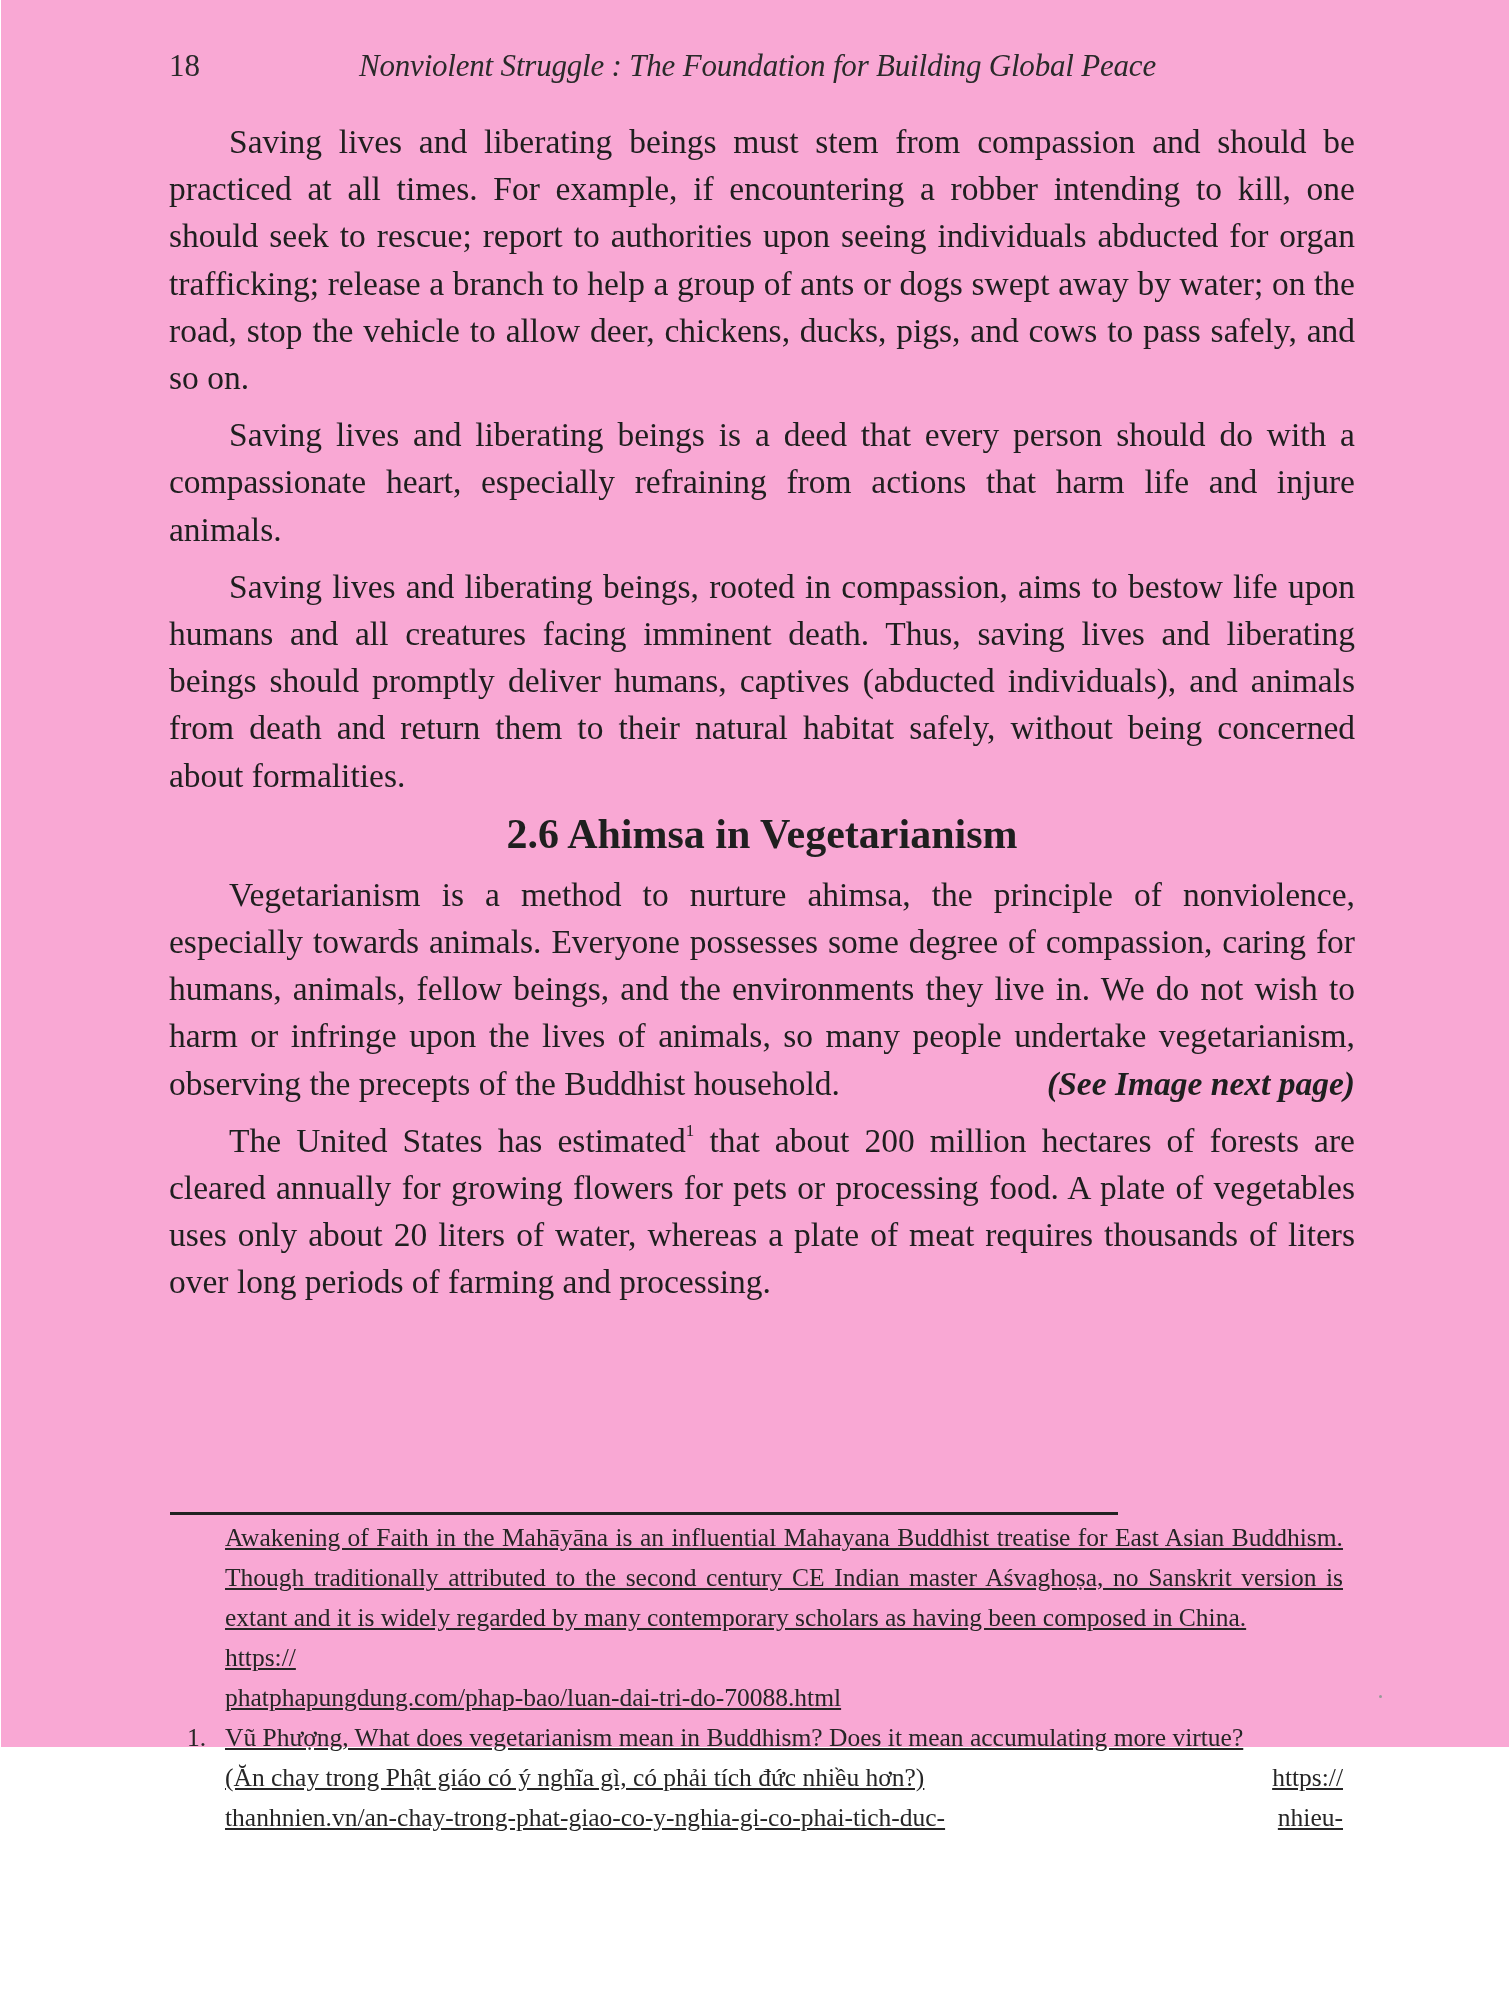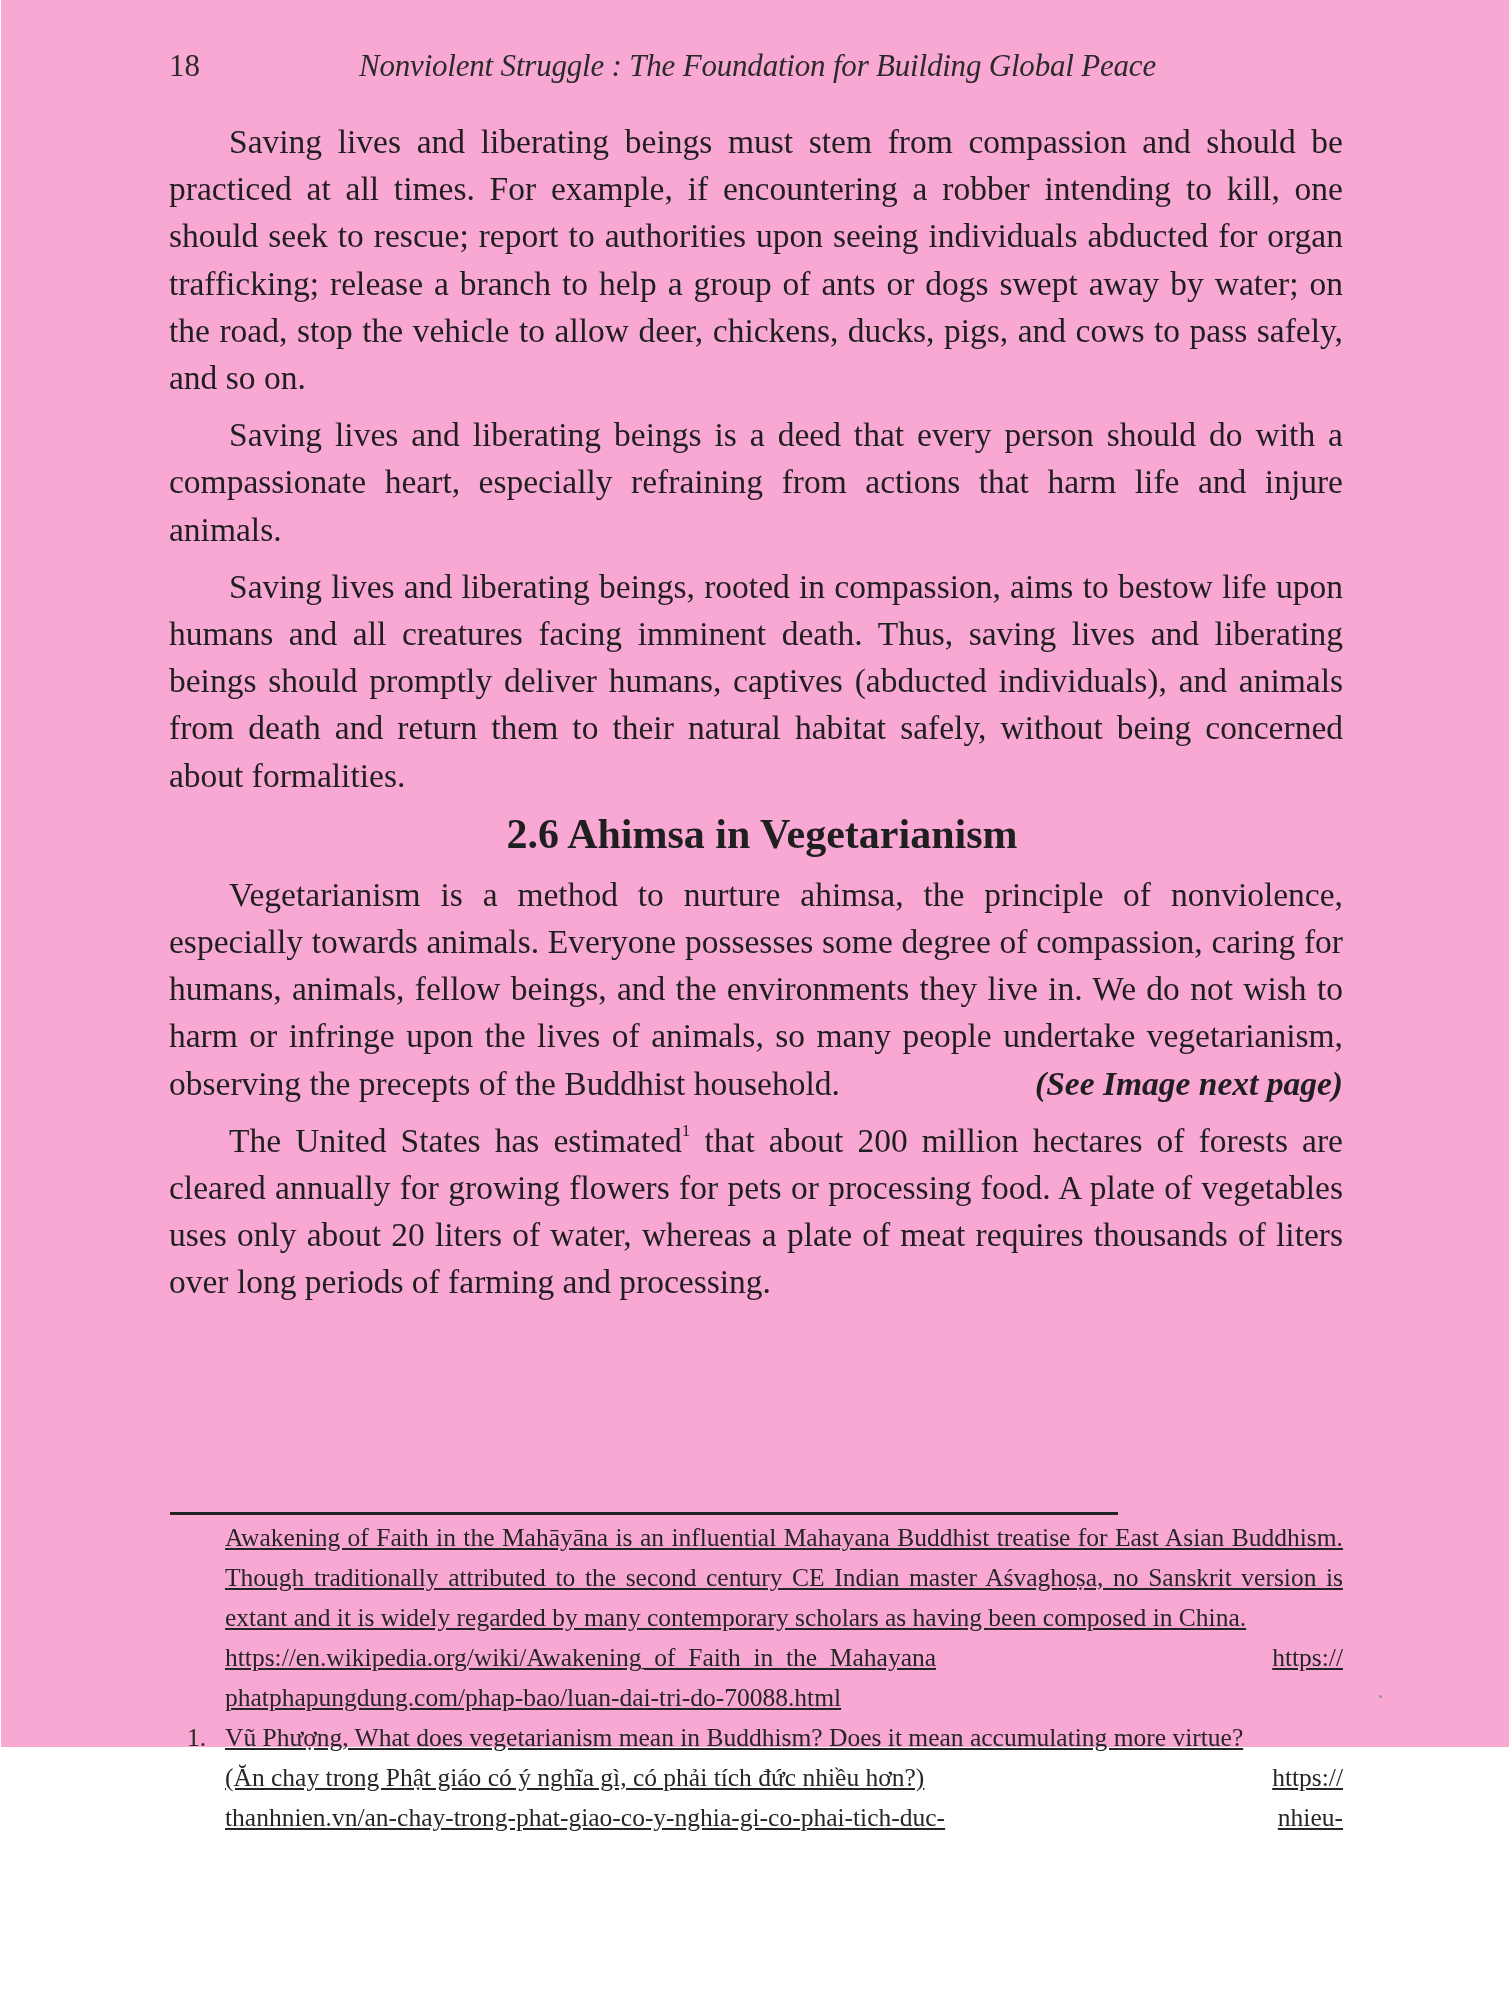--- a/index.html
+++ b/index.html
@@ -47,21 +47,21 @@
       position: absolute;
       left: 168px;
       top: 118px;
       width: 1186px;
       font-size: 33.5px;
       line-height: 47.2px;
       text-align: justify;
       color: #1f1f1f;
     }
     .body-text p {
-      margin: 0 12px 10px 0;
+      margin: 0 0 10px 0;
       text-indent: 60px;
     }
     .section-heading {
       margin: 4px 0 12px 0;
       text-align: center;
       font-weight: bold;
       font-size: 42px;
       line-height: 50px;
       text-indent: 0 !important;
     }
@@ -144,21 +144,20 @@
     <p><span>Vegetarianism is a method to nurture ahimsa, the principle of nonviolence, especially towards animals. Everyone possesses some degree of compassion, caring for humans, animals, fellow beings, and the environments they live in. We do not wish to harm or infringe upon the lives of animals, so many people undertake vegetarianism, observing the precepts of the Buddhist household.</span><span class="see-image">(See Image next page)</span></p>
 
     <p><span>The United States has estimated</span><sup class="fn-ref">1</sup><span> that about 200 million hectares of forests are cleared annually for growing flowers for pets or processing food. A plate of vegetables uses only about 20 liters of water, whereas a plate of meat requires thousands of liters over long periods of farming and processing.</span></p>
   </div>
 
   <div class="footnote-rule"></div>
 
   <div class="footnotes">
     <p>Awakening of Faith in the Mahāyāna is an influential Mahayana Buddhist treatise for East Asian Buddhism. Though traditionally attributed to the second century CE Indian master Aśvaghoṣa, no Sanskrit version is extant and it is widely regarded by many contemporary scholars as having been composed in China.</p>
     <div class="url-line">
-      <span>https://en.wikipedia.org/wiki/Awakening_of_Faith_in_the_Mahayana</span>
       <span>https://</span>
     </div>
     <p>phatphapungdung.com/phap-bao/luan-dai-tri-do-70088.html</p>
 
     <div class="footnote-item">
       <span class="fn-number">1.</span>
       <p>Vũ Phượng, What does vegetarianism mean in Buddhism? Does it mean accumulating more virtue?</p>
       <div class="url-line">
         <span>(Ăn chay trong Phật giáo có ý nghĩa gì, có phải tích đức nhiều hơn?)</span>
         <span>https://</span>

